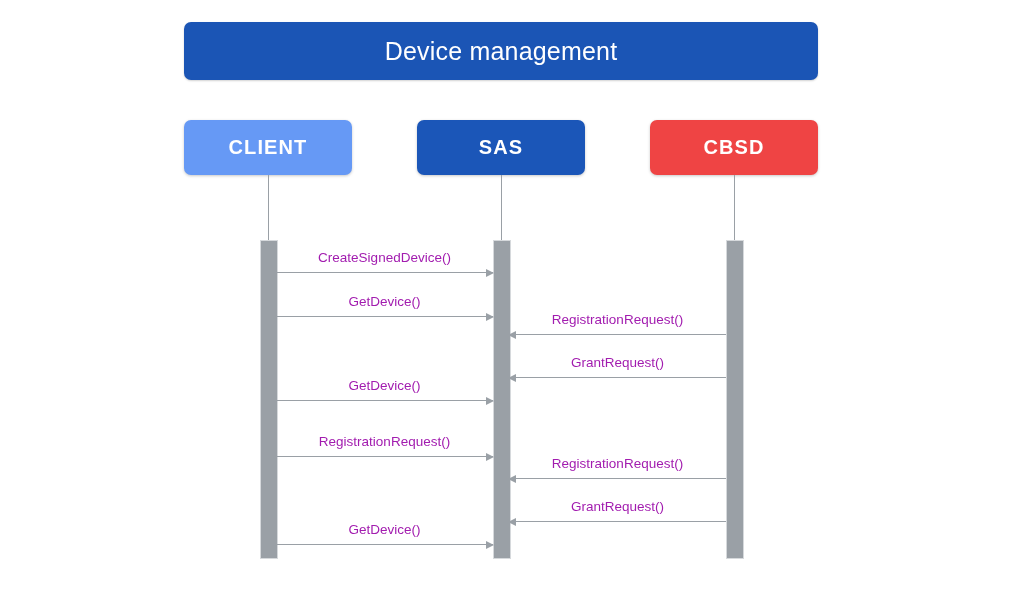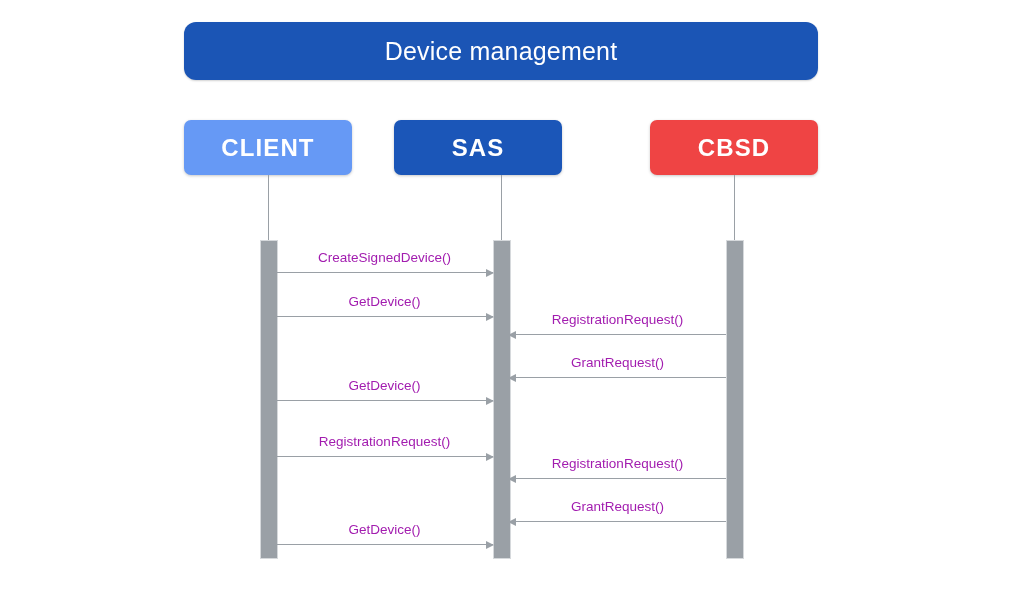--- a/index.html
+++ b/index.html
@@ -24,21 +24,21 @@
   }
 
   
   .title-bar {
     position: absolute;
     left: 184px;
     top: 22px;
     width: 634px;
     height: 58px;
     background: #1B55B5;
-    border-radius: 12px;
+    border-radius: 7px;
     display: flex;
     align-items: center;
     justify-content: center;
     box-shadow: 0 1px 2px rgba(0,0,0,0.18);
   }
   .title-text {
     color: #ffffff;
     font-size: 25px;
     font-weight: 400;
     letter-spacing: 0.2px;
@@ -52,21 +52,21 @@
     width: 168px;
     height: 55px;
     border-radius: 7px;
     display: flex;
     align-items: center;
     justify-content: center;
     box-shadow: 0 1px 3px rgba(0,0,0,0.22);
   }
   .participant-label {
     color: #ffffff;
-    font-size: 24px;
+    font-size: 20px;
     font-weight: 700;
     letter-spacing: 1.1px;
     white-space: nowrap;
   }
 
   
   .lifeline {
     position: absolute;
     width: 1px;
     background: #9aa0a6;
@@ -128,21 +128,21 @@
 <div id="canvas">
 
   <div class="title-bar">
     <span class="title-text">Device management</span>
   </div>
 
   <div id="participants-layer">
       <div class="participant" style="left: 184px; background: rgb(102, 153, 245);">
         <span class="participant-label">CLIENT</span>
       </div>
-      <div class="participant" style="left: 394px; background: rgb(27, 86, 184);">
+      <div class="participant" style="left: 417px; background: rgb(27, 86, 184);">
         <span class="participant-label">SAS</span>
       </div>
       <div class="participant" style="left: 650px; background: #ef4444;">
         <span class="participant-label">CBSD</span>
       </div>
     </div>
   <div id="lifelines-layer">
       <div class="lifeline" style="left: 268px; height: 382px;"></div>
       <div class="lifeline" style="left: 501px; height: 382px;"></div>
       <div class="lifeline" style="left: 734px; height: 382px;"></div>

